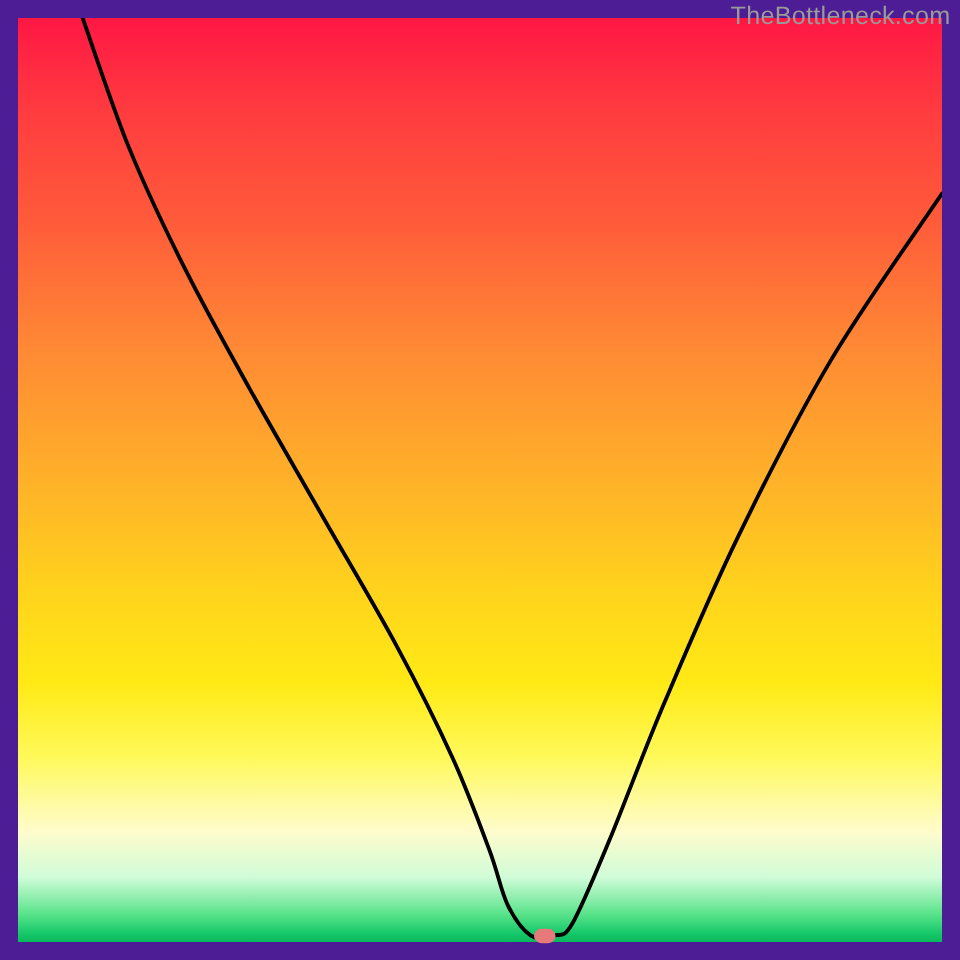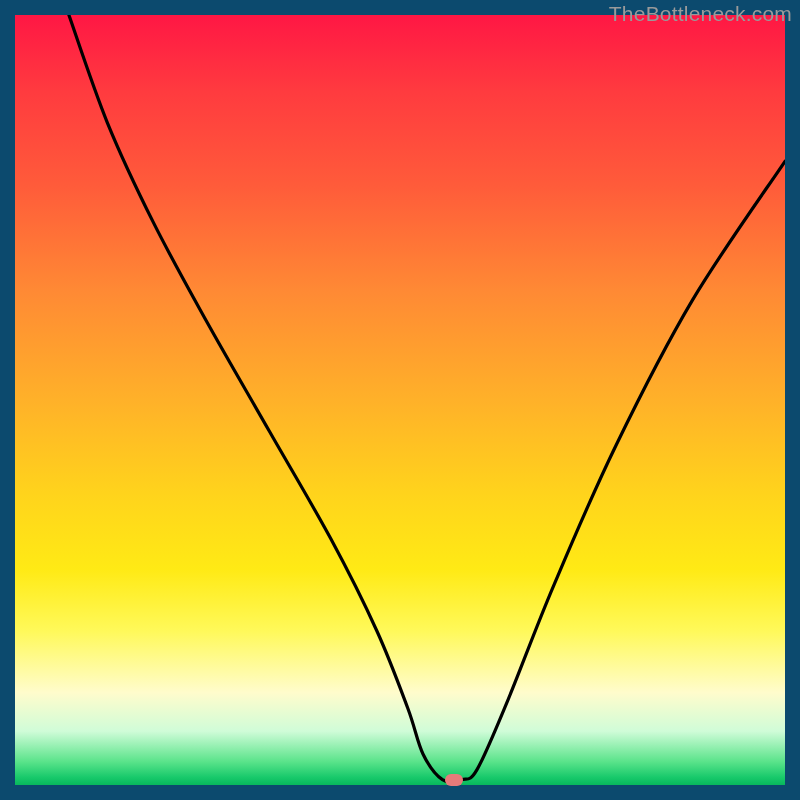--- a/index.html
+++ b/index.html
@@ -8,21 +8,21 @@
     width: 800px;
     height: 800px;
     background: #000;
     overflow: hidden;
     font-family: Arial, Helvetica, sans-serif;
   }
   .stage {
     position: relative;
     width: 800px;
     height: 800px;
-    background: #0c4a6e;
+    background: #4c1d95;
   }
   .plot {
     position: absolute;
     left: 15px;
     top: 15px;
     width: 770px;
     height: 770px;
     background: linear-gradient(
       to bottom,
       #ff1744 0%,

